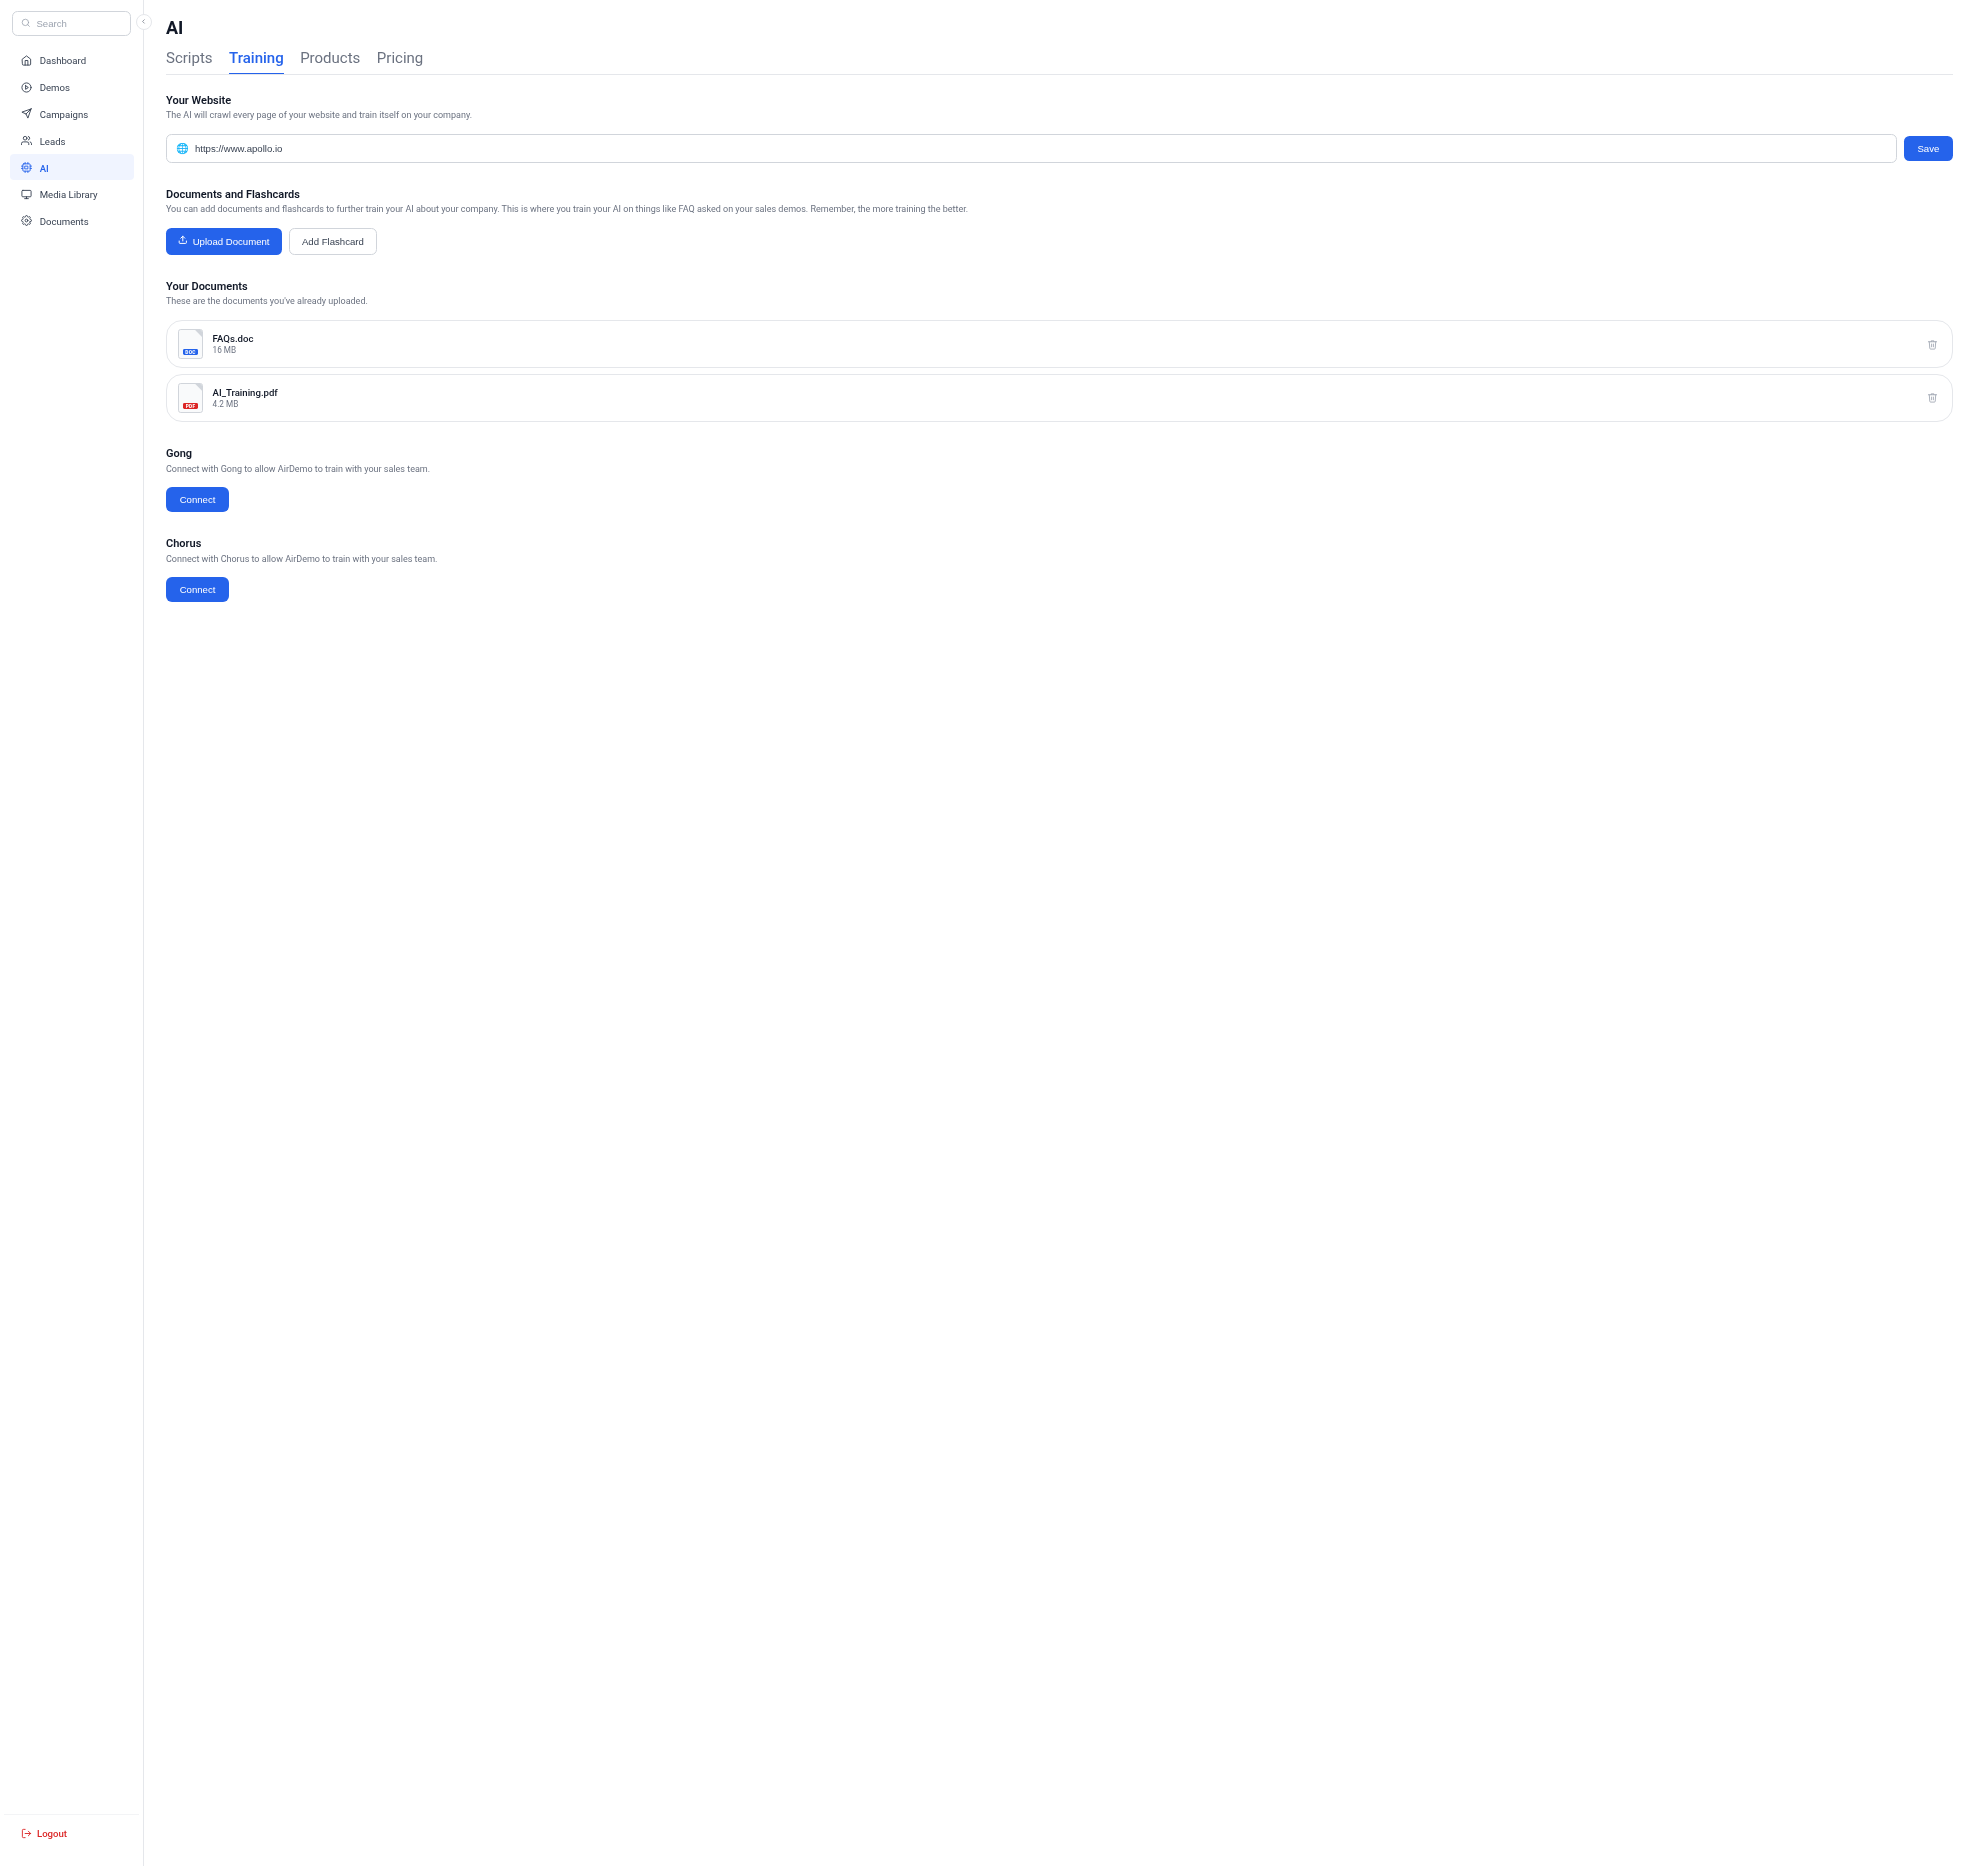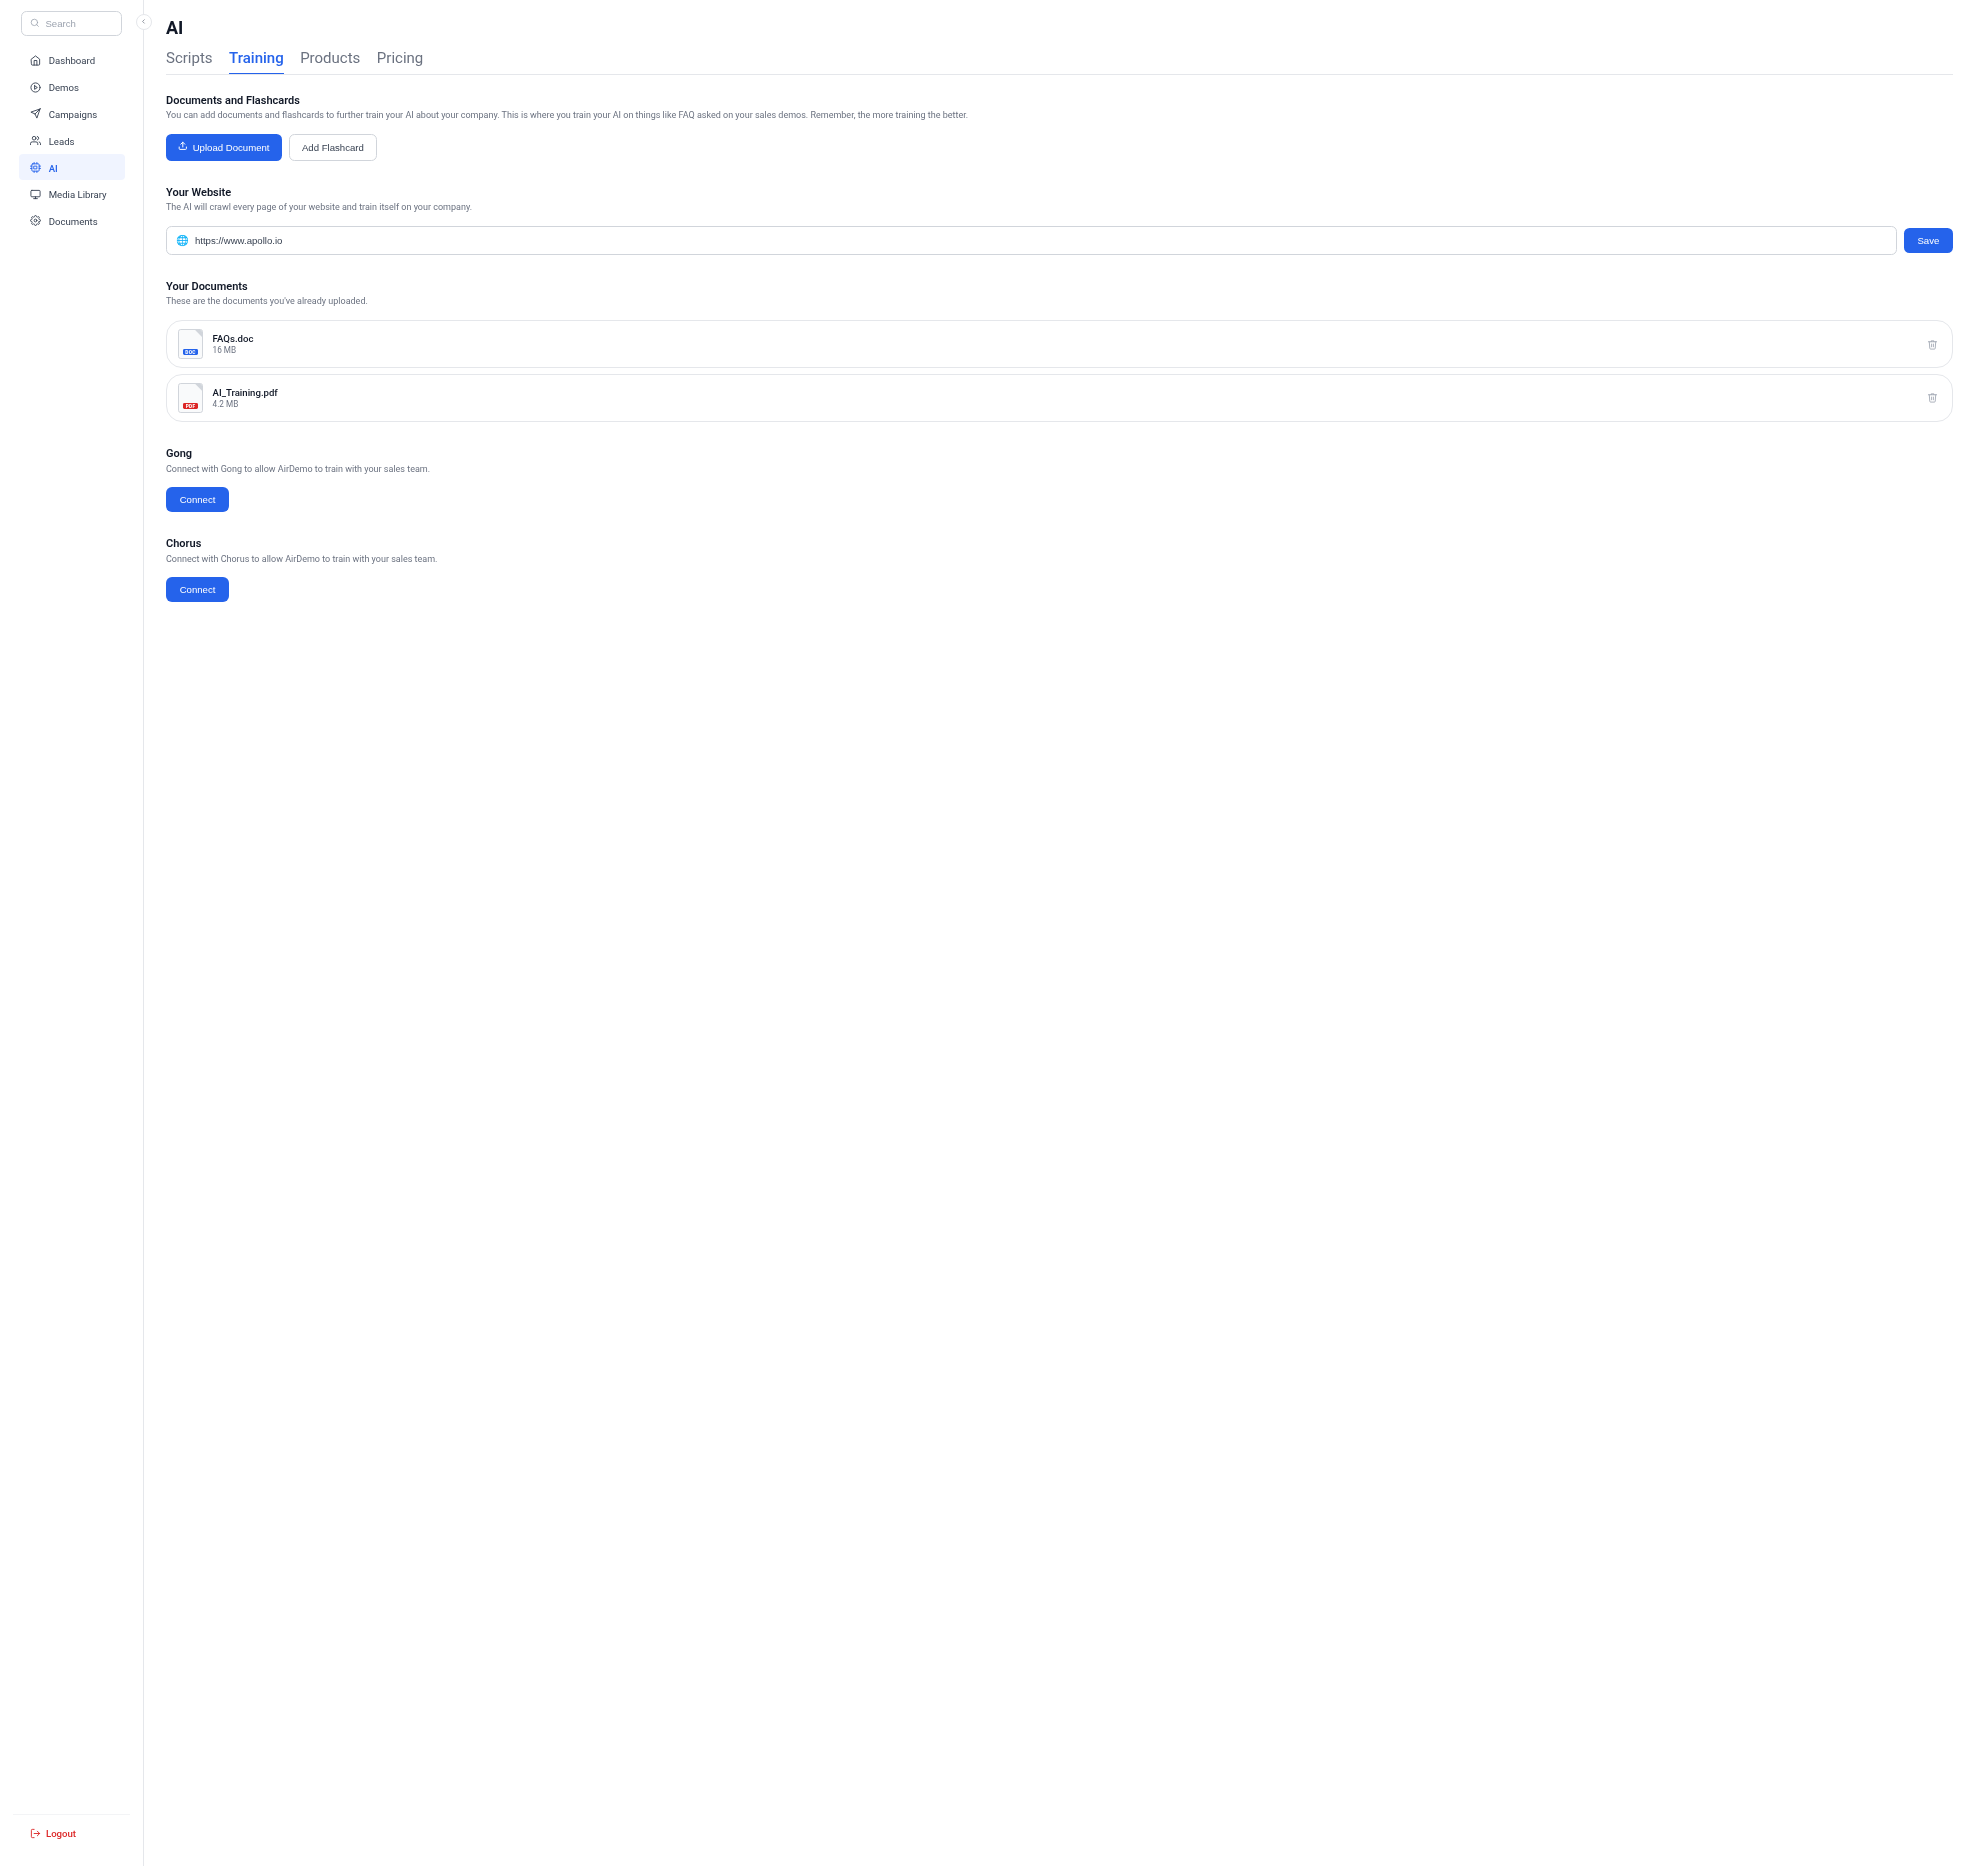--- a/index.html
+++ b/index.html
@@ -7,21 +7,21 @@
 
     
     .sidebar {
       width: 144px;
       min-width: 144px;
       border-right: 0.7px solid #e5e7eb;
       display: flex;
       flex-direction: column;
       height: 100vh;
       background: #fff;
-      padding: 11px 13px;
+      padding: 11px 4px;
     }
     .search-box {
       margin: 0 8.2px 11px 8.2px;
       display: flex;
       align-items: center;
       gap: 5.5px;
       border: 0.7px solid #d1d5db;
       border-radius: 5.5px;
       padding: 5.5px 8.2px;
       cursor: text;
@@ -383,46 +383,46 @@
   <h1 class="page-title">AI</h1>
 
   <div class="tabs">
     <div class="tab">Scripts</div>
     <div class="tab active">Training</div>
     <div class="tab">Products</div>
     <div class="tab">Pricing</div>
   </div>
 
   <div class="section">
+    <div class="section-title">Your Website</div>
+    <div class="section-desc">The AI will crawl every page of your website and train itself on your company.</div>
+    <div class="url-row">
+      <div class="url-input-wrap">
+        <span class="globe-icon">🌐</span>
+        <input type="text" value="https://www.apollo.io" style="">
+      </div>
+      <button class="btn-primary">Save</button>
+    </div>
+  </div>
+
+  <div class="section">
     <div class="section-title">Documents and Flashcards</div>
     <div class="section-desc">You can add documents and flashcards to further train your AI about your company. This is where you train your AI on things like FAQ asked on your sales demos. Remember, the more training the better.</div>
     <div class="action-buttons">
       <button class="btn-upload">
         <span>
           <svg width="9.6" height="9.6" viewBox="0 0 24 24" fill="none" stroke="currentColor" stroke-width="2.5" stroke-linecap="round" stroke-linejoin="round">
               <path d="M21 15v4a2 2 0 0 1-2 2H5a2 2 0 0 1-2-2v-4"></path>
               <polyline points="17 8 12 3 7 8"></polyline>
               <line x1="12" y1="3" x2="12" y2="15"></line>
             </svg>
         </span>
         <span>Upload Document</span>
       </button>
       <button class="btn-outline">Add Flashcard</button>
-    </div>
-  </div>
-
-  <div class="section">
-    <div class="section-title">Your Website</div>
-    <div class="section-desc">The AI will crawl every page of your website and train itself on your company.</div>
-    <div class="url-row">
-      <div class="url-input-wrap">
-        <span class="globe-icon">🌐</span>
-        <input type="text" value="https://www.apollo.io" style="">
-      </div>
-      <button class="btn-primary">Save</button>
     </div>
   </div>
 
   <div class="section">
     <div class="section-title">Your Documents</div>
     <div class="section-desc">These are the documents you've already uploaded.</div>
     <div class="doc-list">
 
       <div class="doc-item">
         <div class="doc-left">

